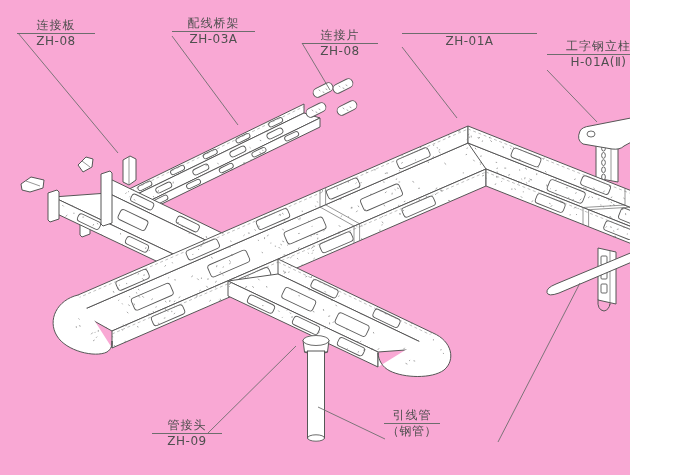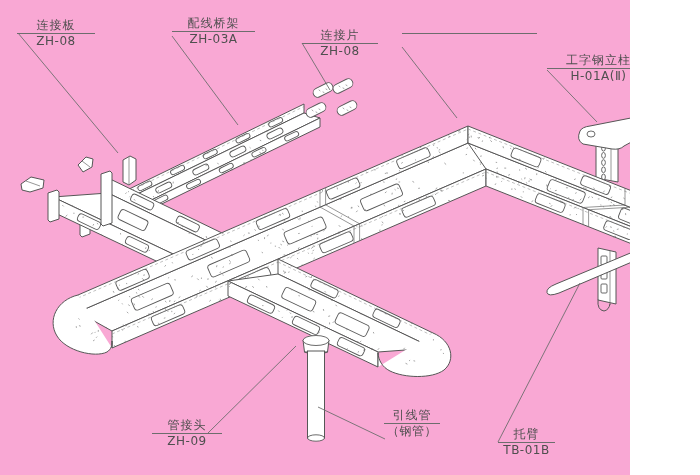--- a/index.html
+++ b/index.html
@@ -654,34 +654,30 @@
     <div class="c-rule"></div>
     <div class="c-code">ZH-03A</div>
   </div>
   <div class="callout" style="left:302px;top:28px;width:76px">
     <div class="c-name">连接片</div>
     <div class="c-rule"></div>
     <div class="c-code">ZH-08</div>
   </div>
   <div class="callout" style="left:402px;top:32px;width:135px">
     <div class="c-rule"></div>
+    <div class="c-code">ZH-01A</div>
   </div>
-  <div class="callout" style="left:547px;top:53px;width:103px">
+  <div class="callout" style="left:547px;top:39px;width:103px">
     <div class="c-name">工字钢立柱</div>
     <div class="c-rule"></div>
     <div class="c-code">H-01A(Ⅱ)</div>
   </div>
   <div class="callout" style="left:152px;top:418px;width:70px">
     <div class="c-name">管接头</div>
     <div class="c-rule"></div>
     <div class="c-code">ZH-09</div>
   </div>
   <div class="callout" style="left:384px;top:408px;width:56px">
     <div class="c-name">引线管</div>
     <div class="c-rule"></div>
     <div class="c-code">（钢管）</div>
   </div>
-  <div class="callout" style="left:498px;top:427px;width:57px">
-    <div class="c-name">托臂</div>
-    <div class="c-rule"></div>
-    <div class="c-code">TB-01B</div>
-  </div>
 </div>
 
 </body></html>

